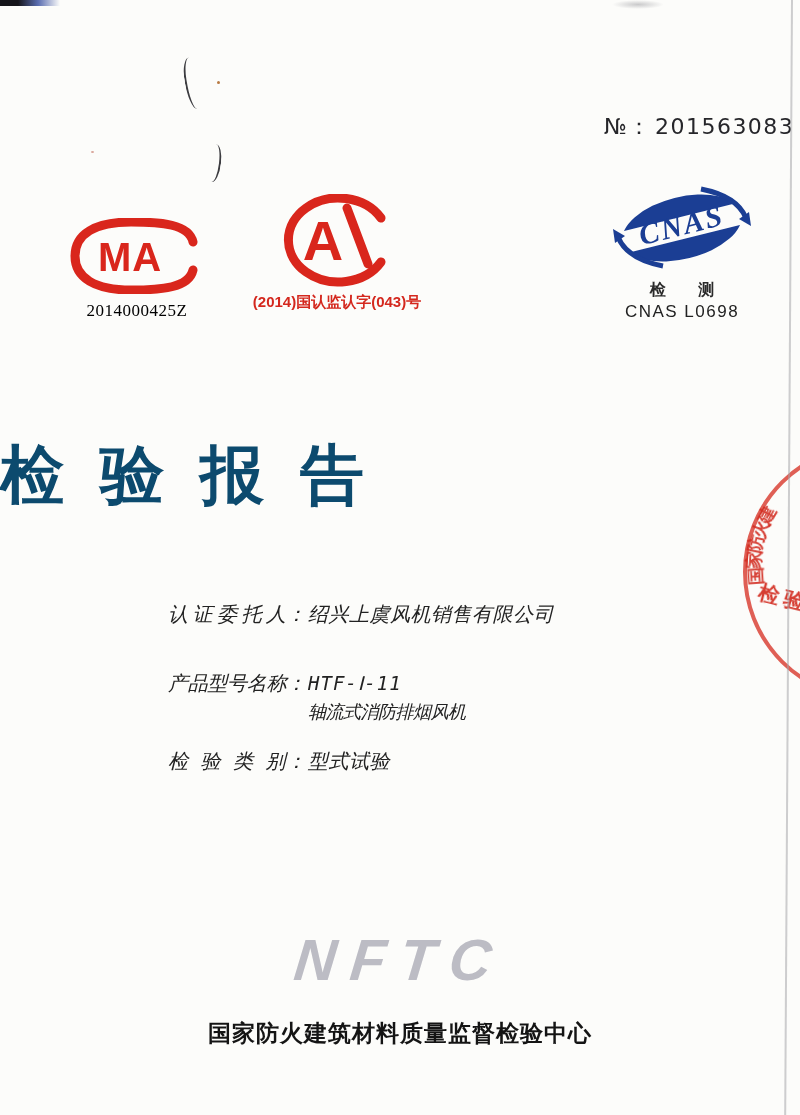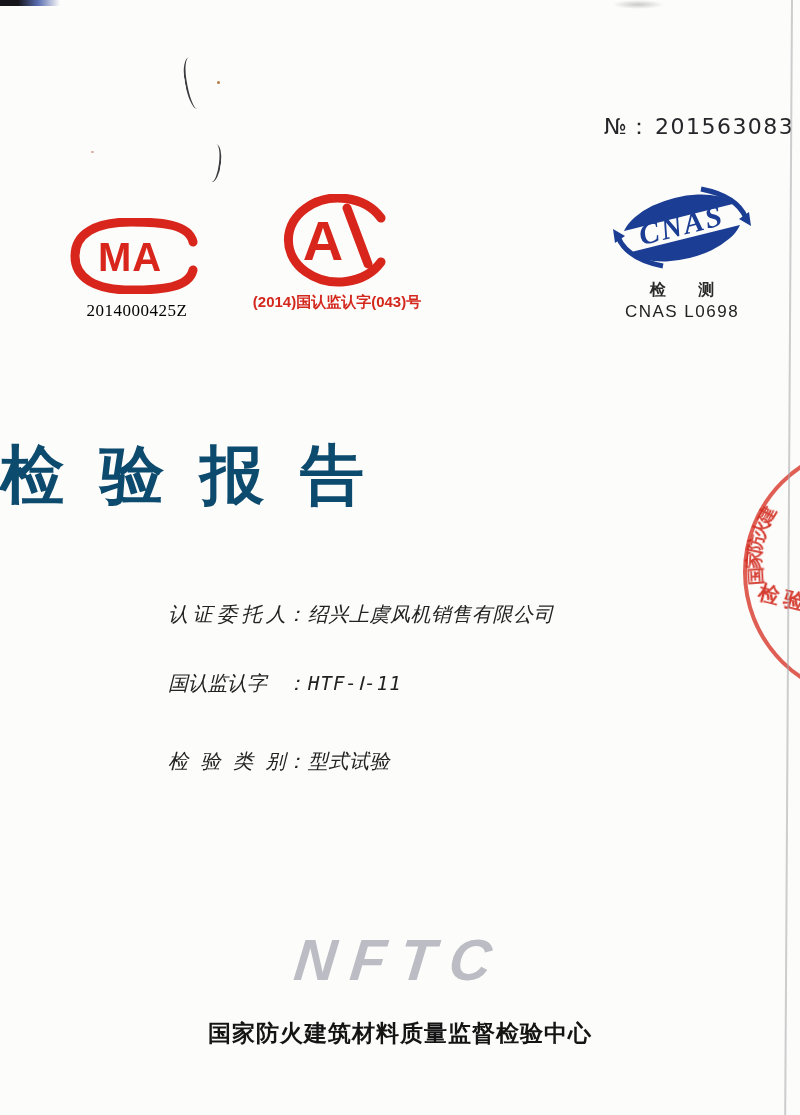--- a/index.html
+++ b/index.html
@@ -114,24 +114,25 @@
 
   <div class="title">检验报告</div>
 
   <div class="field" id="field-1">
     <span class="f-label ls-a">认证委托人</span>
     <span class="f-colon">：</span>
     <span class="f-value">绍兴上虞风机销售有限公司</span>
   </div>
 
   <div class="field" id="field-2">
-    <span class="f-label ls-b">国认监认字</span>
+    <span class="f-label ls-b">产品型号名称</span>
     <span class="f-colon">：</span>
     <span class="f-value">
       <span class="model-line1" style="display:block">HTF-Ⅰ-11</span>
+      <span class="model-line2" style="display:block">轴流式消防排烟风机</span>
     </span>
   </div>
 
   <div class="field" id="field-3">
     <span class="f-label ls-c">检验类别</span>
     <span class="f-colon">：</span>
     <span class="f-value">型式试验</span>
   </div>
 
   <div class="watermark">NFTC</div>

